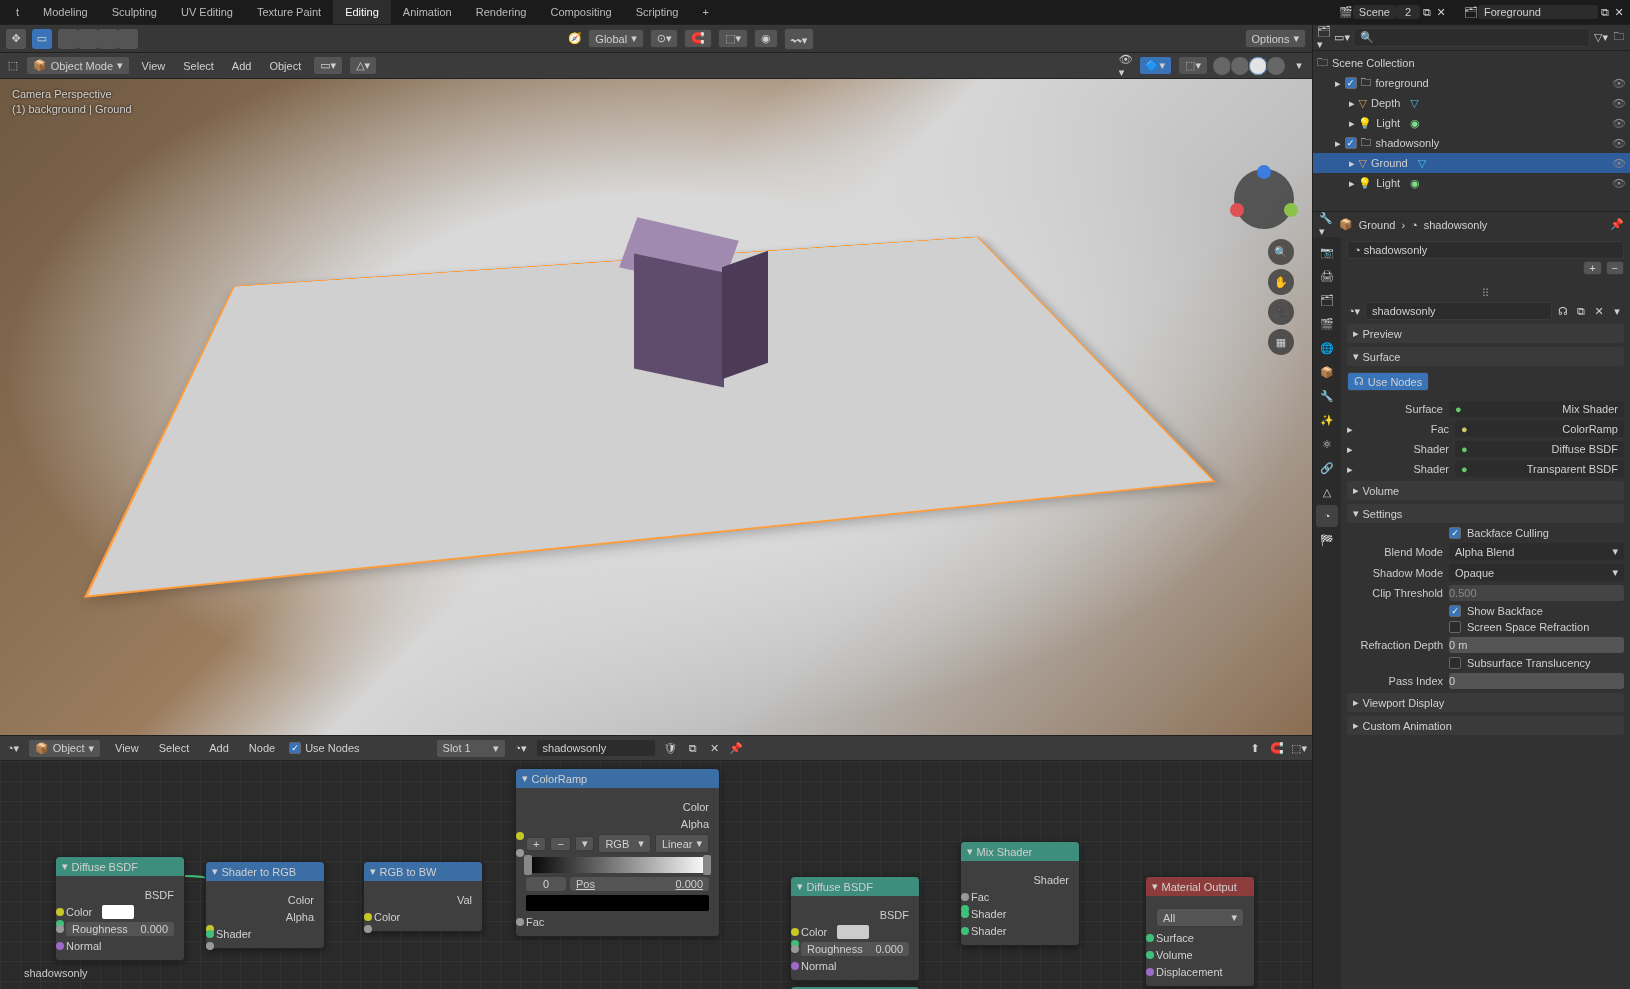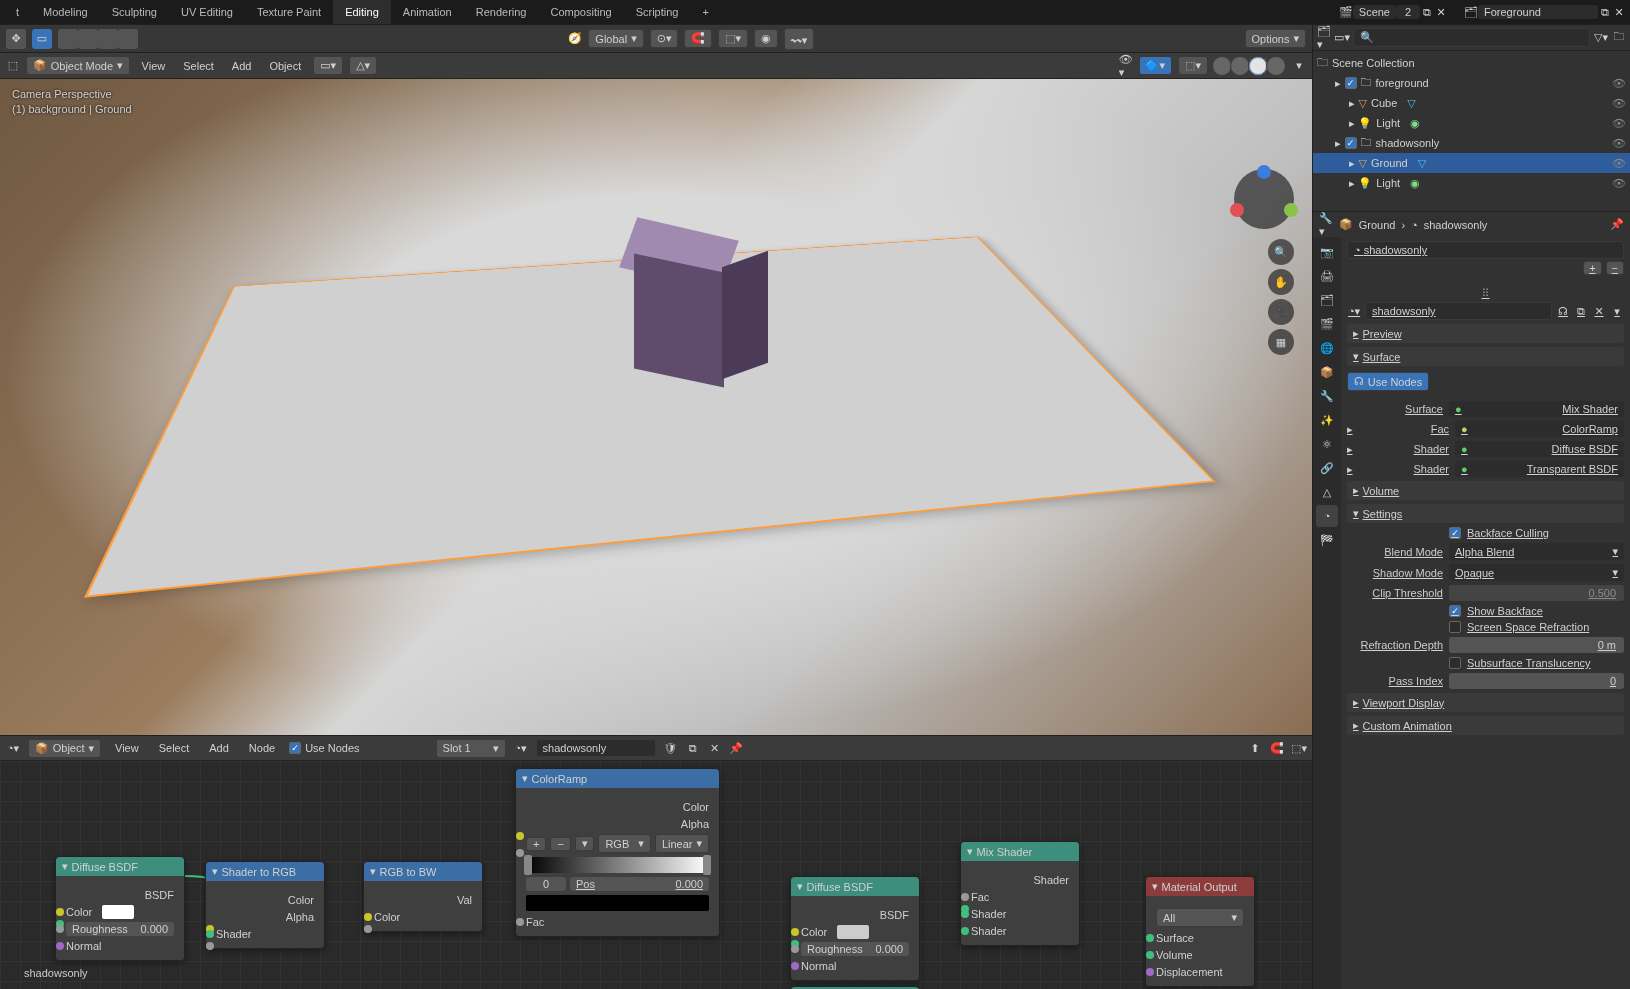--- a/index.html
+++ b/index.html
@@ -75,26 +75,26 @@
   .tree-row { display:flex; align-items:center; height:20px; padding:0 4px; gap:4px; cursor:pointer; }
   .tree-row.selected { background:#2f5d9b; }
   .tree-indent { display:inline-block; }
   .eye { margin-left:auto; color:#888; }
 
   #prop-hdr { height:26px; background:#323232; border-top:1px solid #202020; display:flex; align-items:center; padding:0 6px; gap:6px; }
   #props { flex:1; display:flex; }
   #prop-tabs { width:28px; background:#2b2b2b; display:flex; flex-direction:column; align-items:center; padding-top:4px; gap:2px; }
   #prop-tabs .pt { width:22px; height:22px; border-radius:3px; display:flex; align-items:center; justify-content:center; cursor:pointer; }
   #prop-tabs .pt.active { background:#424242; }
-  #prop-body { flex:1; padding:4px 6px; overflow:auto;text-decoration:underline; }
+  #prop-body { flex:1; padding:4px 6px; overflow:auto; }
   .panel-hdr { display:flex; align-items:center; gap:4px; background:#3a3a3a; padding:3px 6px; margin-top:4px; border-radius:3px; cursor:pointer;}
   .prop-row { display:flex; align-items:center; gap:6px; margin:4px 0; }
   .prop-row .lbl { width:96px; text-align:right; color:#ccc;}
   .dropdown { flex:1; background:#2c2c2c; border-radius:3px; padding:2px 6px; display:flex; align-items:center; justify-content:space-between; }
-  .numdisplay { flex:1; background:#545454; border-radius:3px; text-align:right; padding:2px 8px; }
+  .numdisplay { flex:1; background:#545454; border-radius:3px; text-align:left; padding:2px 0; }
   .cb { width:12px; height:12px; background:#2c2c2c; border:1px solid #666; border-radius:2px; display:inline-flex; align-items:center; justify-content:center; }
   .cb.on { background:#3973b8; }
   .cb.on::after { content:"✓"; font-size:9px; color:#fff; }
   #node-footer { position:absolute; left:24px; bottom:10px; color:#ccc; }
 
   .shade-balls { display:flex; gap:0; }
   .ball { width:20px; height:20px; border-radius:50%; background:#666; border:1px solid #3a3a3a; margin-left:-2px;}
   .ball.active{ box-shadow:0 0 0 1px #5a8fd6 inset; background:#e4e4e4;}
 </style>
 </head>
@@ -468,21 +468,21 @@
             <span>▸</span>
             <span class="cb on"></span>
             <span style="color:#e0e0e0">🗀</span>
             <span>foreground</span>
             <span class="eye">👁</span>
           </div>
           <div class="tree-row">
             <span class="tree-indent" style="width:28px"></span>
             <span>▸</span>
             <span style="color:#e0a757">▽</span>
-            <span>Cube</span>
+            <span>Depth</span>
             <span style="color:#4fc3e8;margin-left:6px;">▽</span>
             <span class="eye">👁</span>
           </div>
           <div class="tree-row">
             <span class="tree-indent" style="width:28px"></span>
             <span>▸</span>
             <span style="color:#e0a757">💡</span>
             <span>Light</span>
             <span style="color:#7fe089;margin-left:6px;">◉</span>
             <span class="eye">👁</span>

